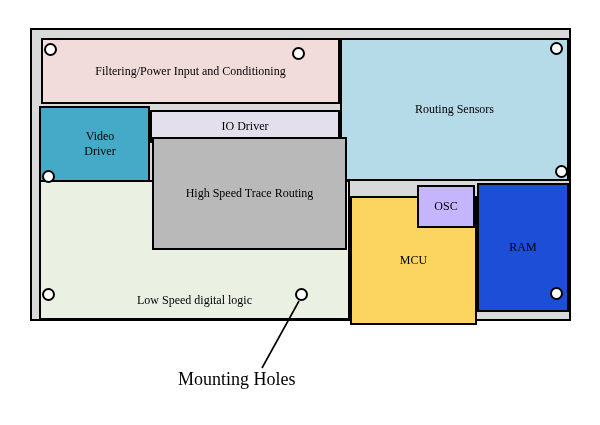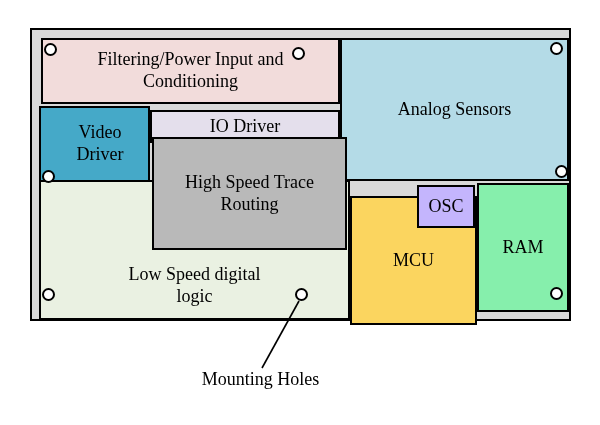--- a/index.html
+++ b/index.html
@@ -26,21 +26,21 @@
     box-sizing: border-box;
   }
   .block {
     position: absolute;
     border: 2px solid #000;
     box-sizing: border-box;
     display: flex;
     align-items: center;
     justify-content: center;
     text-align: center;
-    font-size: 18px;
+    font-size: 12px;
     line-height: 1.22;
   }
   .b-filtering { left: 9px;   top: 8px;   width: 299px; height: 66px;  z-index: 2; }
   .b-analog    { left: 308px; top: 8px;   width: 229px; height: 143px; z-index: 1; }
   .b-video     { left: 7px;   top: 76px;  width: 111px; height: 76px;  z-index: 2; padding-left: 11px; }
   .b-io        { left: 118px; top: 80px;  width: 190px; height: 33px;  z-index: 2; }
   .b-hst       { left: 120px; top: 107px; width: 195px; height: 113px; z-index: 3; }
   .b-lsl       { left: 7px;   top: 150px; width: 311px; height: 140px; z-index: 1;
                  align-items: flex-end; padding-bottom: 10px; }
   .b-mcu       { left: 318px; top: 153px; width: 127px; height: 129px; z-index: 2; margin-top: 13px; }
@@ -69,21 +69,21 @@
   .h5 { left: 523px; top: 135px; }
   .h6 { left: 10px;  top: 258px; }
   .h7 { left: 263px; top: 258px; }
   .h8 { left: 518px; top: 257px; }
 
   .annotation-label {
     position: absolute;
     left: 178px;
     top: 369px;
     width: 165px;
-    text-align: center;
+    text-align: left;
     font-size: 18px;
   }
   .pointer-svg {
     position: absolute;
     left: 0;
     top: 0;
     width: 600px;
     height: 425px;
     pointer-events: none;
     z-index: 5;
@@ -92,21 +92,21 @@
 </head>
 <body>
 
 <div class="board" style="background: rgb(217, 217, 217);">
 
   <div class="block b-filtering" style="background: rgb(242, 220, 219);">
     <span class="lbl-narrow-215">Filtering/Power Input and Conditioning</span>
   </div>
 
   <div class="block b-analog" style="background: rgb(180, 219, 231);">
-    <span>Analog Sensors</span>
+    <span>Routing Sensors</span>
   </div>
 
   <div class="block b-video" style="background: rgb(69, 169, 200);">
     <span class="lbl-narrow-60">Video Driver</span>
   </div>
 
   <div class="block b-io" style="background: rgb(228, 223, 236);">
     <span>IO Driver</span>
   </div>
 
@@ -119,21 +119,21 @@
   </div>
 
   <div class="block b-mcu" style="background: rgb(251, 213, 95);">
     <span>MCU</span>
   </div>
 
   <div class="block b-osc" style="background: #c4b5fd; text-align: right;">
     <span>OSC</span>
   </div>
 
-  <div class="block b-ram" style="background: #86efac;">
+  <div class="block b-ram" style="background: #1d4ed8;">
     <span>RAM</span>
   </div>
 
   <div class="hole h1"></div>
   <div class="hole h2"></div>
   <div class="hole h3"></div>
   <div class="hole h4"></div>
   <div class="hole h5"></div>
   <div class="hole h6"></div>
   <div class="hole h7"></div>

